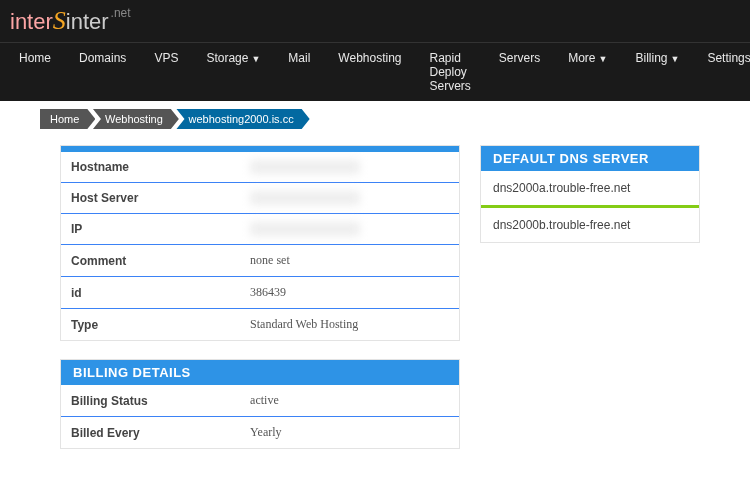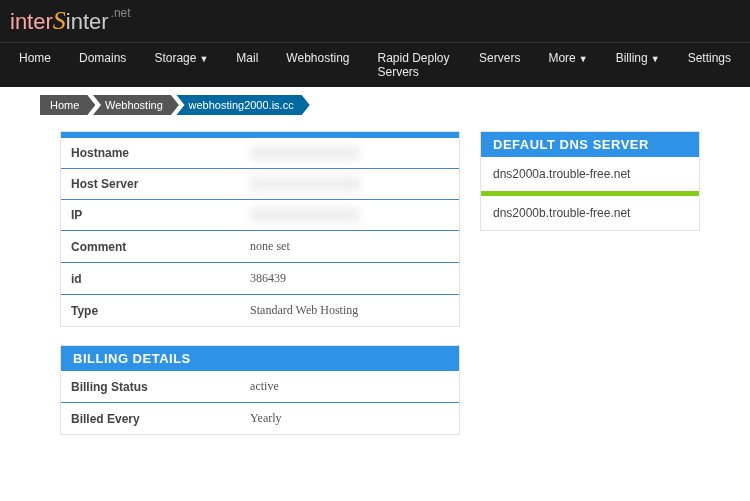--- a/index.html
+++ b/index.html
@@ -32,36 +32,37 @@
 .panel-head { background: #2e93e6; color: #fff; font-weight: bold; font-size: 13px; padding: 5px 12px; letter-spacing: 0.5px; }
 .panel-head-empty { background: #2e93e6; height: 6px; }
 .panel table { width: 100%; border-collapse: collapse; font-size: 12px; }
 .panel td { padding: 8px 10px; border-bottom: 1px solid #3b82f6; }
 .panel tr:last-child td { border-bottom: none; }
 .panel td.k { font-weight: bold; width: 45%; color: #444; }
 .panel td.v { color: #555; font-family: Liberation Serif, serif; }
 .blur { filter: blur(4px); background: #eee; height: 14px; width: 110px; border-radius: 2px; }
 
 .dns-list { padding: 0; }
-.dns-list div { padding: 10px 12px; border-bottom: 5px solid #84cc16; font-size: 12px; color: #444; }
+.dns-list div { padding: 10px 12px; border-bottom: 3px solid #84cc16; font-size: 12px; color: #444; }
 .dns-list div:last-child { border-bottom: none; }
 </style>
 </head>
 <body>
 
 <div class="top-header">
   <span class="logo">
     <span class="logo-inter">inter</span><span class="logo-s">S</span><span class="logo-erver">inter</span><span class="logo-net">.net</span>
   </span>
 </div>
 
 <nav class="nav-main">
   <ul>
     <li>Home</li>
     <li>Domains</li>
+    <li>VPS</li>
     <li><span>Storage</span><span class="caret">▼</span></li>
     <li>Mail</li>
     <li>Webhosting</li>
     <li>Rapid Deploy Servers</li>
     <li>Servers</li>
     <li><span>More</span><span class="caret">▼</span></li>
     <li><span>Billing</span><span class="caret">▼</span></li>
     <li><span>Settings</span></li>
 
   </ul>

